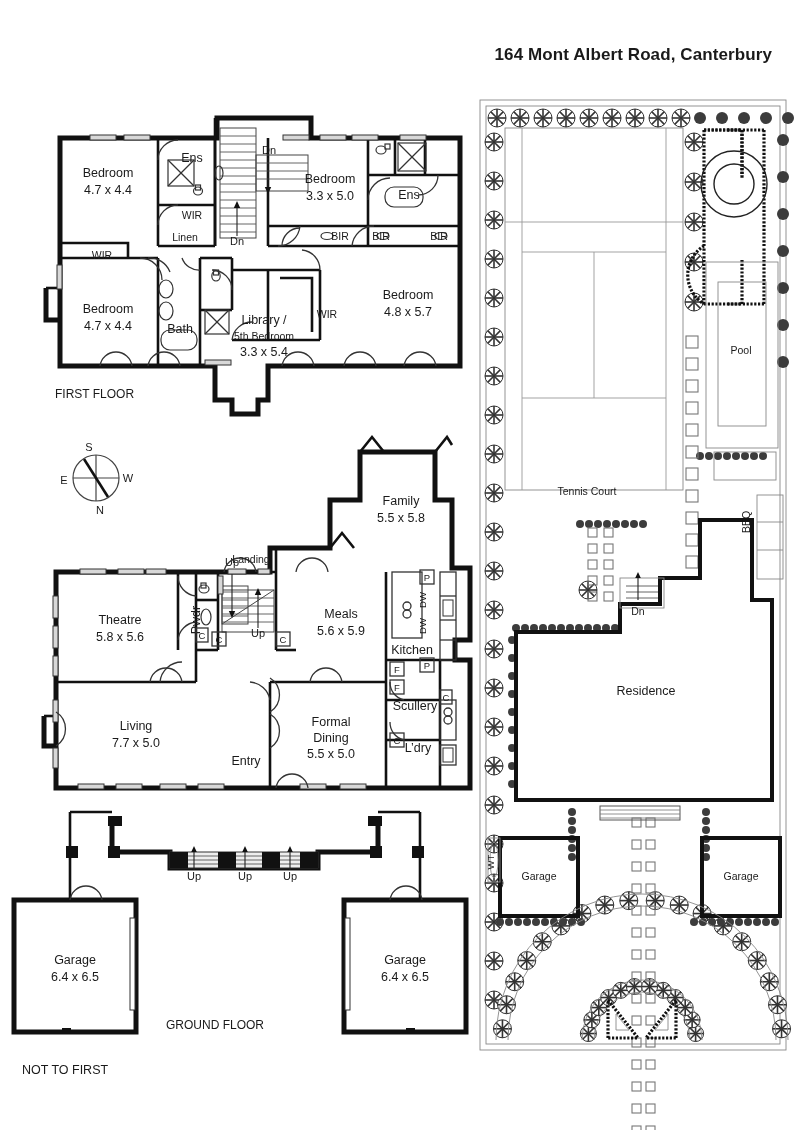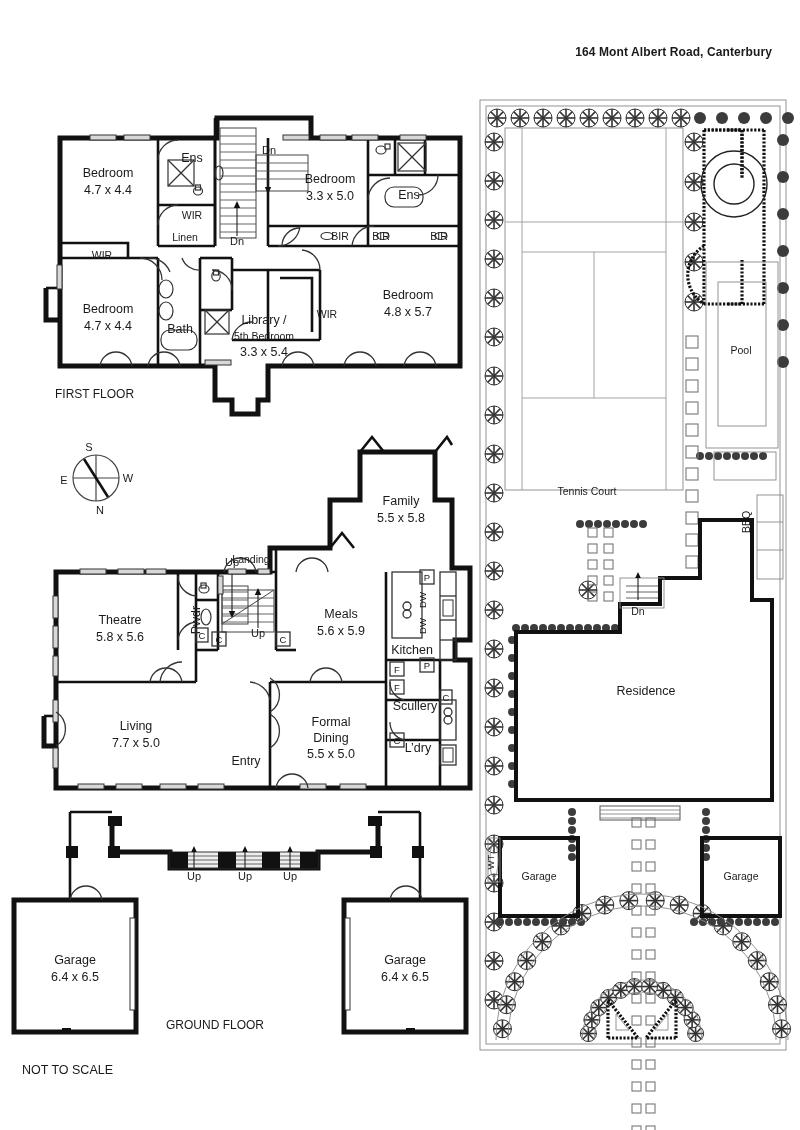--- a/index.html
+++ b/index.html
@@ -1,18 +1,18 @@
 <!DOCTYPE html>
 <html><head>
 <meta charset="utf-8">
 <style>
   html,body{margin:0;padding:0;background:#fff;}
   body{width:800px;height:1130px;position:relative;font-family:"Liberation Sans",sans-serif;color:#1a1a1a;overflow:hidden;}
   .page{position:absolute;inset:0;}
-  .title{position:absolute;right:28px;top:45px;font-size:12px;font-weight:bold;letter-spacing:.1px;white-space:nowrap;}
+  .title{position:absolute;right:28px;top:45px;font-size:17px;font-weight:bold;letter-spacing:.1px;white-space:nowrap;}
   svg{position:absolute;left:0;top:0;}
   text{font-family:"Liberation Sans",sans-serif;fill:#1a1a1a;}
   .rm{font-size:12.5px;text-anchor:middle;}
   .rm-s{font-size:11px;text-anchor:middle;}
   .rm-xs{font-size:9.5px;text-anchor:middle;}
   .rm-t{font-size:10.5px;text-anchor:middle;}
   .flr{font-size:12px;}
   .foot{position:absolute;left:22px;font-size:12.5px;}
   .foot1{top:1063px;}
   .foot2{top:1086px;}
@@ -1383,14 +1383,14 @@
         <path class="site-thin" d="M616,1030 L616,1014 L629,1030 Z"></path>
         <path class="site-thin" d="M668,1030 L668,1014 L655,1030 Z"></path>
       <rect x="600" y="806" width="80" height="14" fill="none" stroke="#555" stroke-width="1"></rect>
           <line x1="600" y1="810" x2="680" y2="810" stroke="#777" stroke-width=".8"></line>
           <line x1="600" y1="814" x2="680" y2="814" stroke="#777" stroke-width=".8"></line>
           <line x1="600" y1="818" x2="680" y2="818" stroke="#777" stroke-width=".8"></line>
         </g>
     </g>
   </svg>
 
-  <div class="foot foot1">NOT TO SCALE</div>
+  <div class="foot foot1">NOT TO FIRST</div>
 </div>
 
 </body></html>

